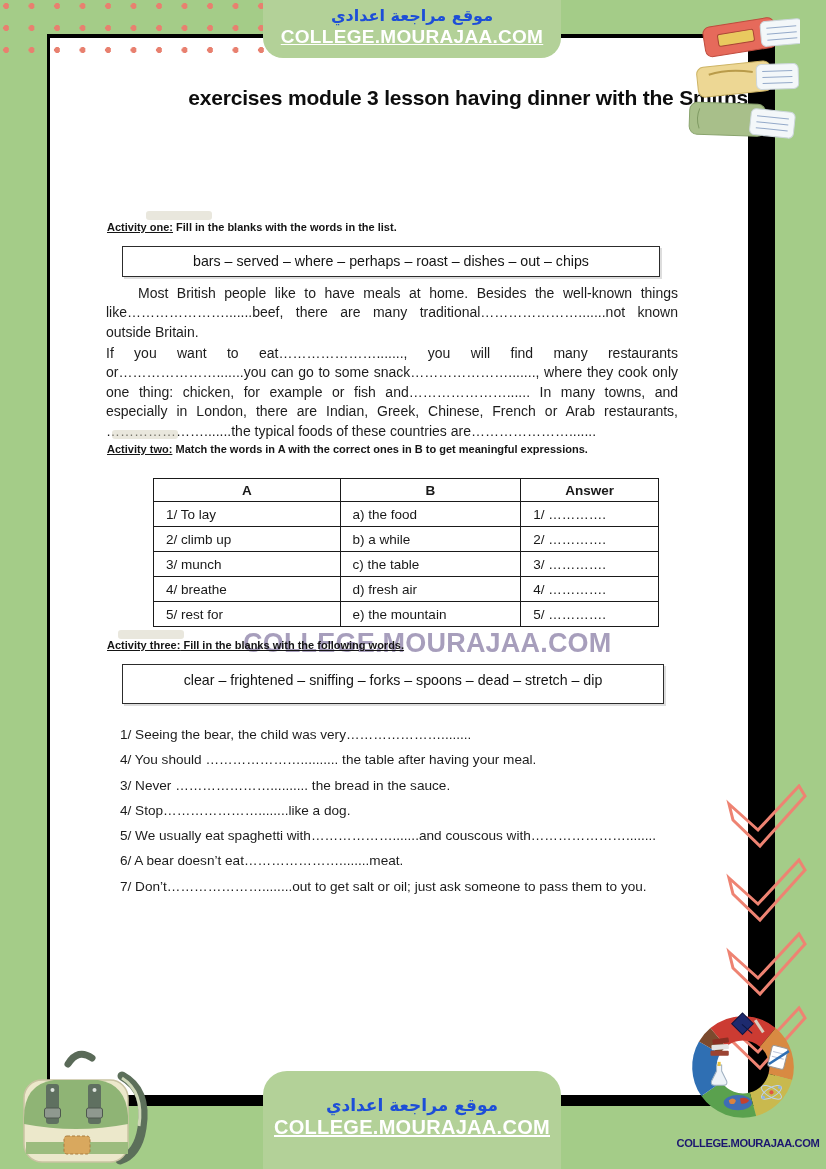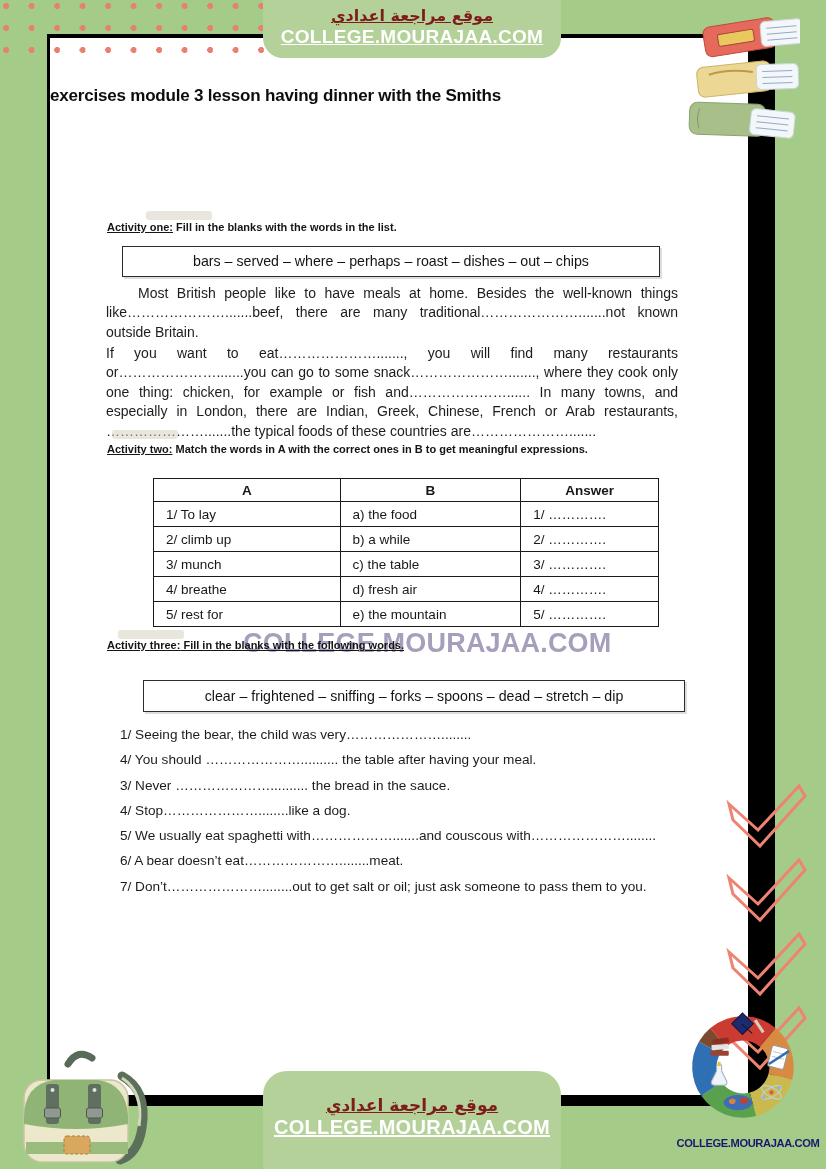--- a/index.html
+++ b/index.html
@@ -22,33 +22,33 @@
     background-size:25.5px 22px; pointer-events:none;
   }
   
   .banner {
     position:absolute; left:263px; width:298px; background:#b3d198;
     text-align:center; z-index:6;
   }
   .banner.top { top:0; height:58px; border-radius:0 0 20px 20px; }
   .banner.bottom { top:1071px; height:98px; border-radius:24px 24px 0 0; }
   .banner .ar {
-    display:block; color:#7f1d1d; font-weight:bold; font-size:16px;
-    font-family:"DejaVu Sans", sans-serif; text-decoration:underline; padding-top:6px;
+    display:block; color:#1d4ed8; font-weight:bold; font-size:16px;
+    font-family:"DejaVu Sans", sans-serif; padding-top:6px;
   }
   .banner.bottom .ar { padding-top:24px; font-size:17px; }
   .banner .dom {
     display:block; color:#fff; font-weight:bold; font-size:19px;
     letter-spacing:0.3px; text-decoration:underline; margin-top:1px;
   }
   .banner.bottom .dom { font-size:20px; }
   
   .title {
-    position:absolute; left:50px; top:86px; width:698px; text-align:left;
-    font-size:17px; font-weight:800; letter-spacing:-0.2px; color:#0d0d0d; z-index:2;
+    position:absolute; left:50px; top:86px; width:698px; text-align:right;
+    font-size:21px; font-weight:800; letter-spacing:-0.2px; color:#0d0d0d; z-index:2;
   }
   
   .heading { position:absolute; font-size:11px; font-weight:bold; color:#151515; z-index:2; }
   .heading .lbl { text-decoration:underline; }
   .smudge { position:absolute; width:66px; height:9px; background:#d4cfbc; opacity:.5; border-radius:3px; z-index:2; }
   
   .wordbox {
     position:absolute; border:1.6px solid #2c2c2c; background:rgba(255,255,255,.6);
     text-align:center; font-size:14.2px; color:#141414; z-index:2;
     box-shadow:2px 2px 0 rgba(120,120,120,.25);
@@ -249,21 +249,21 @@
         <td>e) the mountain</td>
         <td>5/ ………….</td>
       </tr>
     </tbody>
   </table>
 
   <div class="smudge" style="left:118px; top:630px;"></div>
   <div class="heading" style="left:107px; top:639px;text-decoration:underline;">
     <span class="lbl">Activity three:</span><span> Fill in the blanks with the following words.</span>
   </div>
-  <div class="wordbox" style="left:122px; top:680px; width:542px; height:32px; line-height:30px;margin-left:21px;">clear – frightened – sniffing – forks – spoons – dead – stretch – dip</div>
+  <div class="wordbox" style="left:122px; top:664px; width:542px; height:40px; line-height:30px;">clear – frightened – sniffing – forks – spoons – dead – stretch – dip</div>
 
   <div class="sentences">
     <p>1/ Seeing the bear, the child was very…………………........</p>
     <p>4/ You should ………………….......... the table after having your meal.</p>
     <p>3/ Never ………………….......... the bread in the sauce.</p>
     <p>4/ Stop…………………........like a dog.</p>
     <p>5/ We usually eat spaghetti with……………….......and couscous with…………………........</p>
     <p>6/ A bear doesn’t eat…………………........meat.</p>
     <p>7/ Don’t…………………........out to get salt or oil; just ask someone to pass them to you.</p>
   </div>

